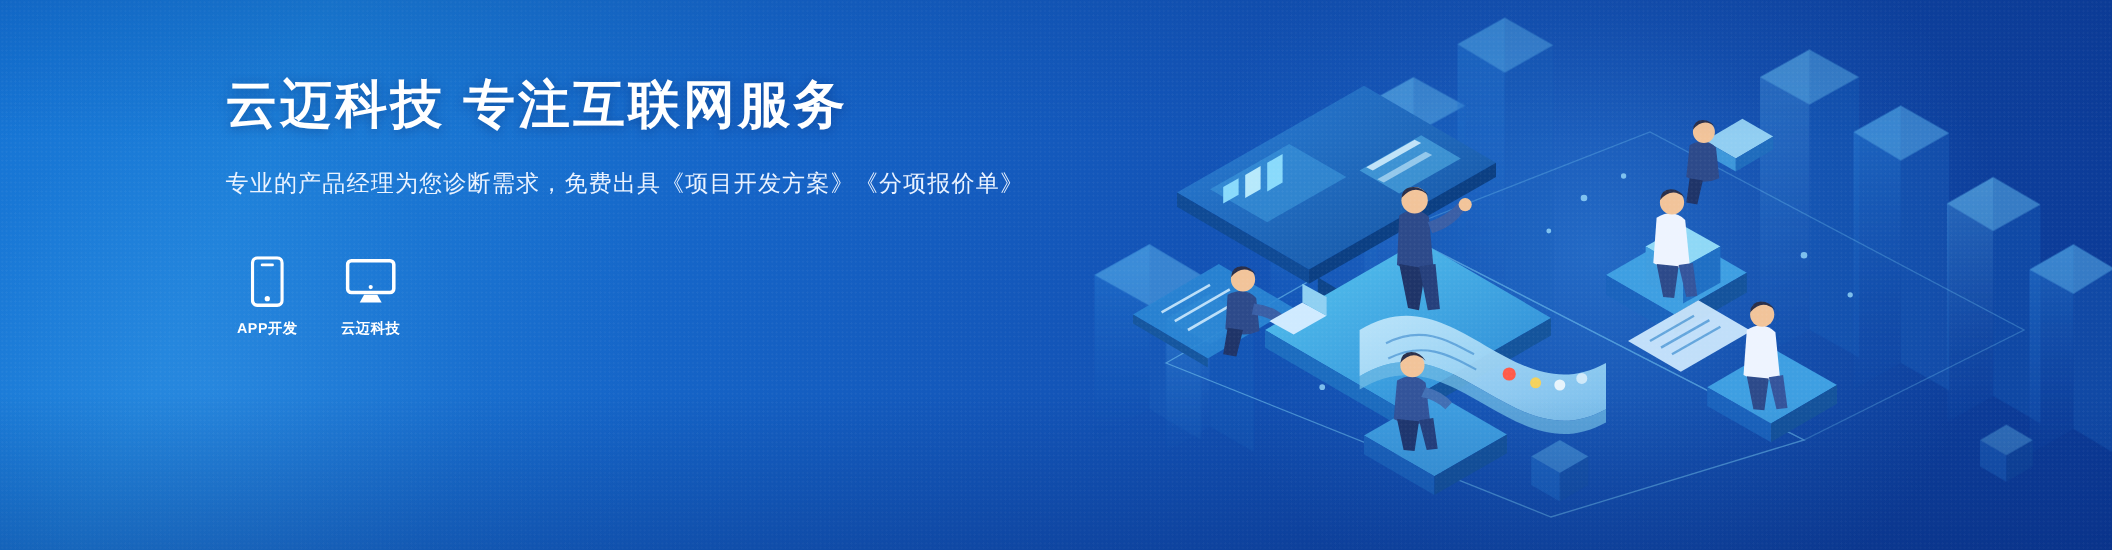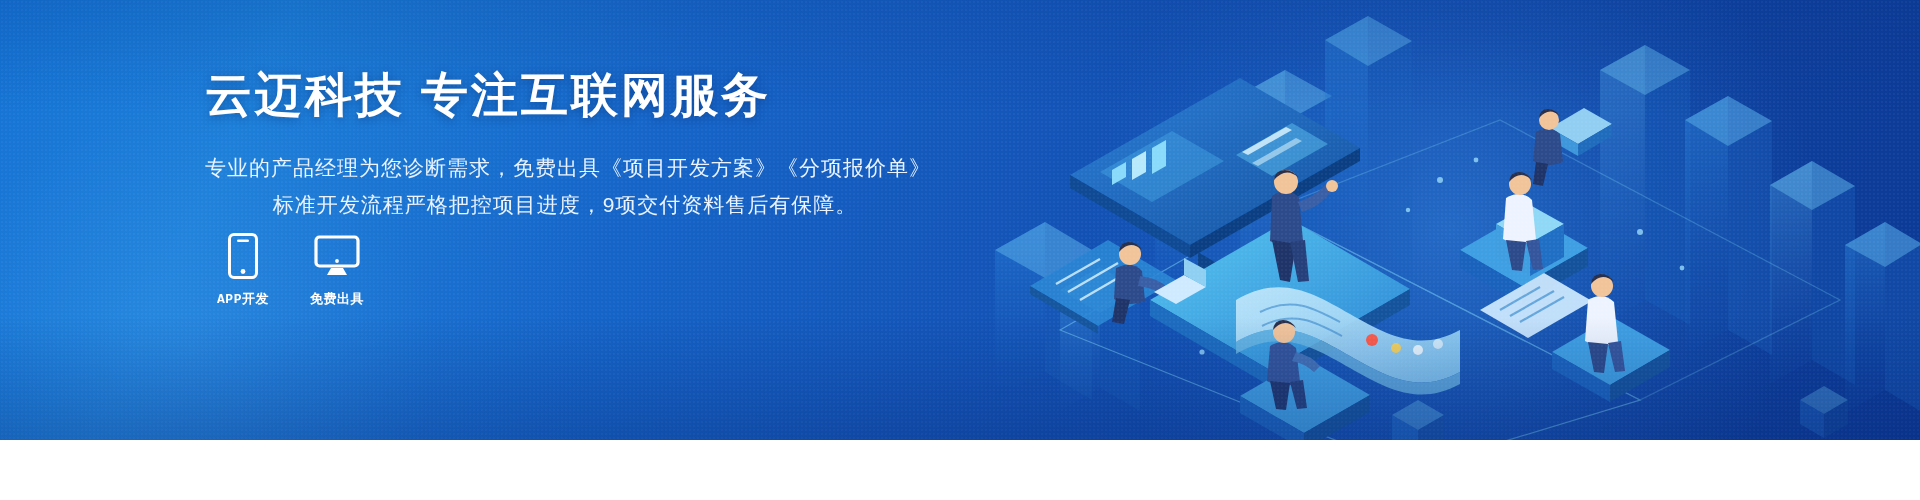--- a/index.html
+++ b/index.html
@@ -4,21 +4,21 @@
 <title>Banner</title>
 <style>
   * { box-sizing: border-box; margin: 0; padding: 0; }
   html, body {
     width: 1920px; height: 500px;
     overflow: hidden;
     font-family: "Liberation Sans", "DejaVu Sans", sans-serif;
   }
   .banner {
     position: relative;
-    width: 1920px; height: 440px;
+    width: 1920px; height: 500px;
     background: linear-gradient(115deg,
         #1473d4 0%,
         #1a7fd8 14%,
         #1565c8 34%,
         #1355b8 52%,
         #0f47a8 70%,
         #0d3f9c 86%,
         #0b3894 100%);
     overflow: hidden;
   }
@@ -109,21 +109,20 @@
     justify-content: center;
   }
   .service .ico svg { display: block; }
   .service .lbl {
     margin-top: 10px;
     font-size: 13px;
     color: #ffffff;
     letter-spacing: 0.5px;
     white-space: nowrap;
     font-weight: bold;
-    font-family: Liberation Mono, monospace;
   }
 
   
   .illus {
     position: absolute;
     right: 0; top: 0;
     width: 980px; height: 500px;
     pointer-events: none;
   }
   .illus svg { display: block; }
@@ -375,21 +374,20 @@
     </svg>
   </div>
 
   <div class="texture"></div>
   <div class="vignette"></div>
 
   <div class="copy">
     <div class="headline">云迈科技 专注互联网服务</div>
     <div class="subcopy">
       <div class="subline">专业的产品经理为您诊断需求，免费出具《项目开发方案》《分项报价单》</div>
-      <div class="subline">标准开发流程严格把控项目进度，9项交付资料售后有保障。</div>
     </div>
   </div>
 
   <div class="services">
 
     <div class="service">
       <span class="ico">
         <svg width="30" height="46" viewBox="0 0 30 46">
           <rect x="1.5" y="1.5" width="27" height="43" rx="4.5" ry="4.5" fill="none" stroke="#ffffff" stroke-width="3"></rect>
           <rect x="9" y="6.5" width="12" height="2.6" rx="1.3" fill="#ffffff"></rect>
@@ -402,19 +400,19 @@
 
 
     <div class="service">
       <span class="ico">
         <svg width="46" height="42" viewBox="0 0 46 42">
           <rect x="2" y="2" width="42" height="29" rx="3.5" ry="3.5" fill="none" stroke="#ffffff" stroke-width="3.2"></rect>
           <circle cx="23" cy="26" r="1.9" fill="#ffffff"></circle>
           <path d="M17 33 L29 33 L33 40 L13 40 Z" fill="#ffffff"></path>
         </svg>
       </span>
-      <span class="lbl">免费出具</span>
+      <span class="lbl">云迈科技</span>
     </div>
 
 
   </div>
 
 </div>
 
 </body></html>

